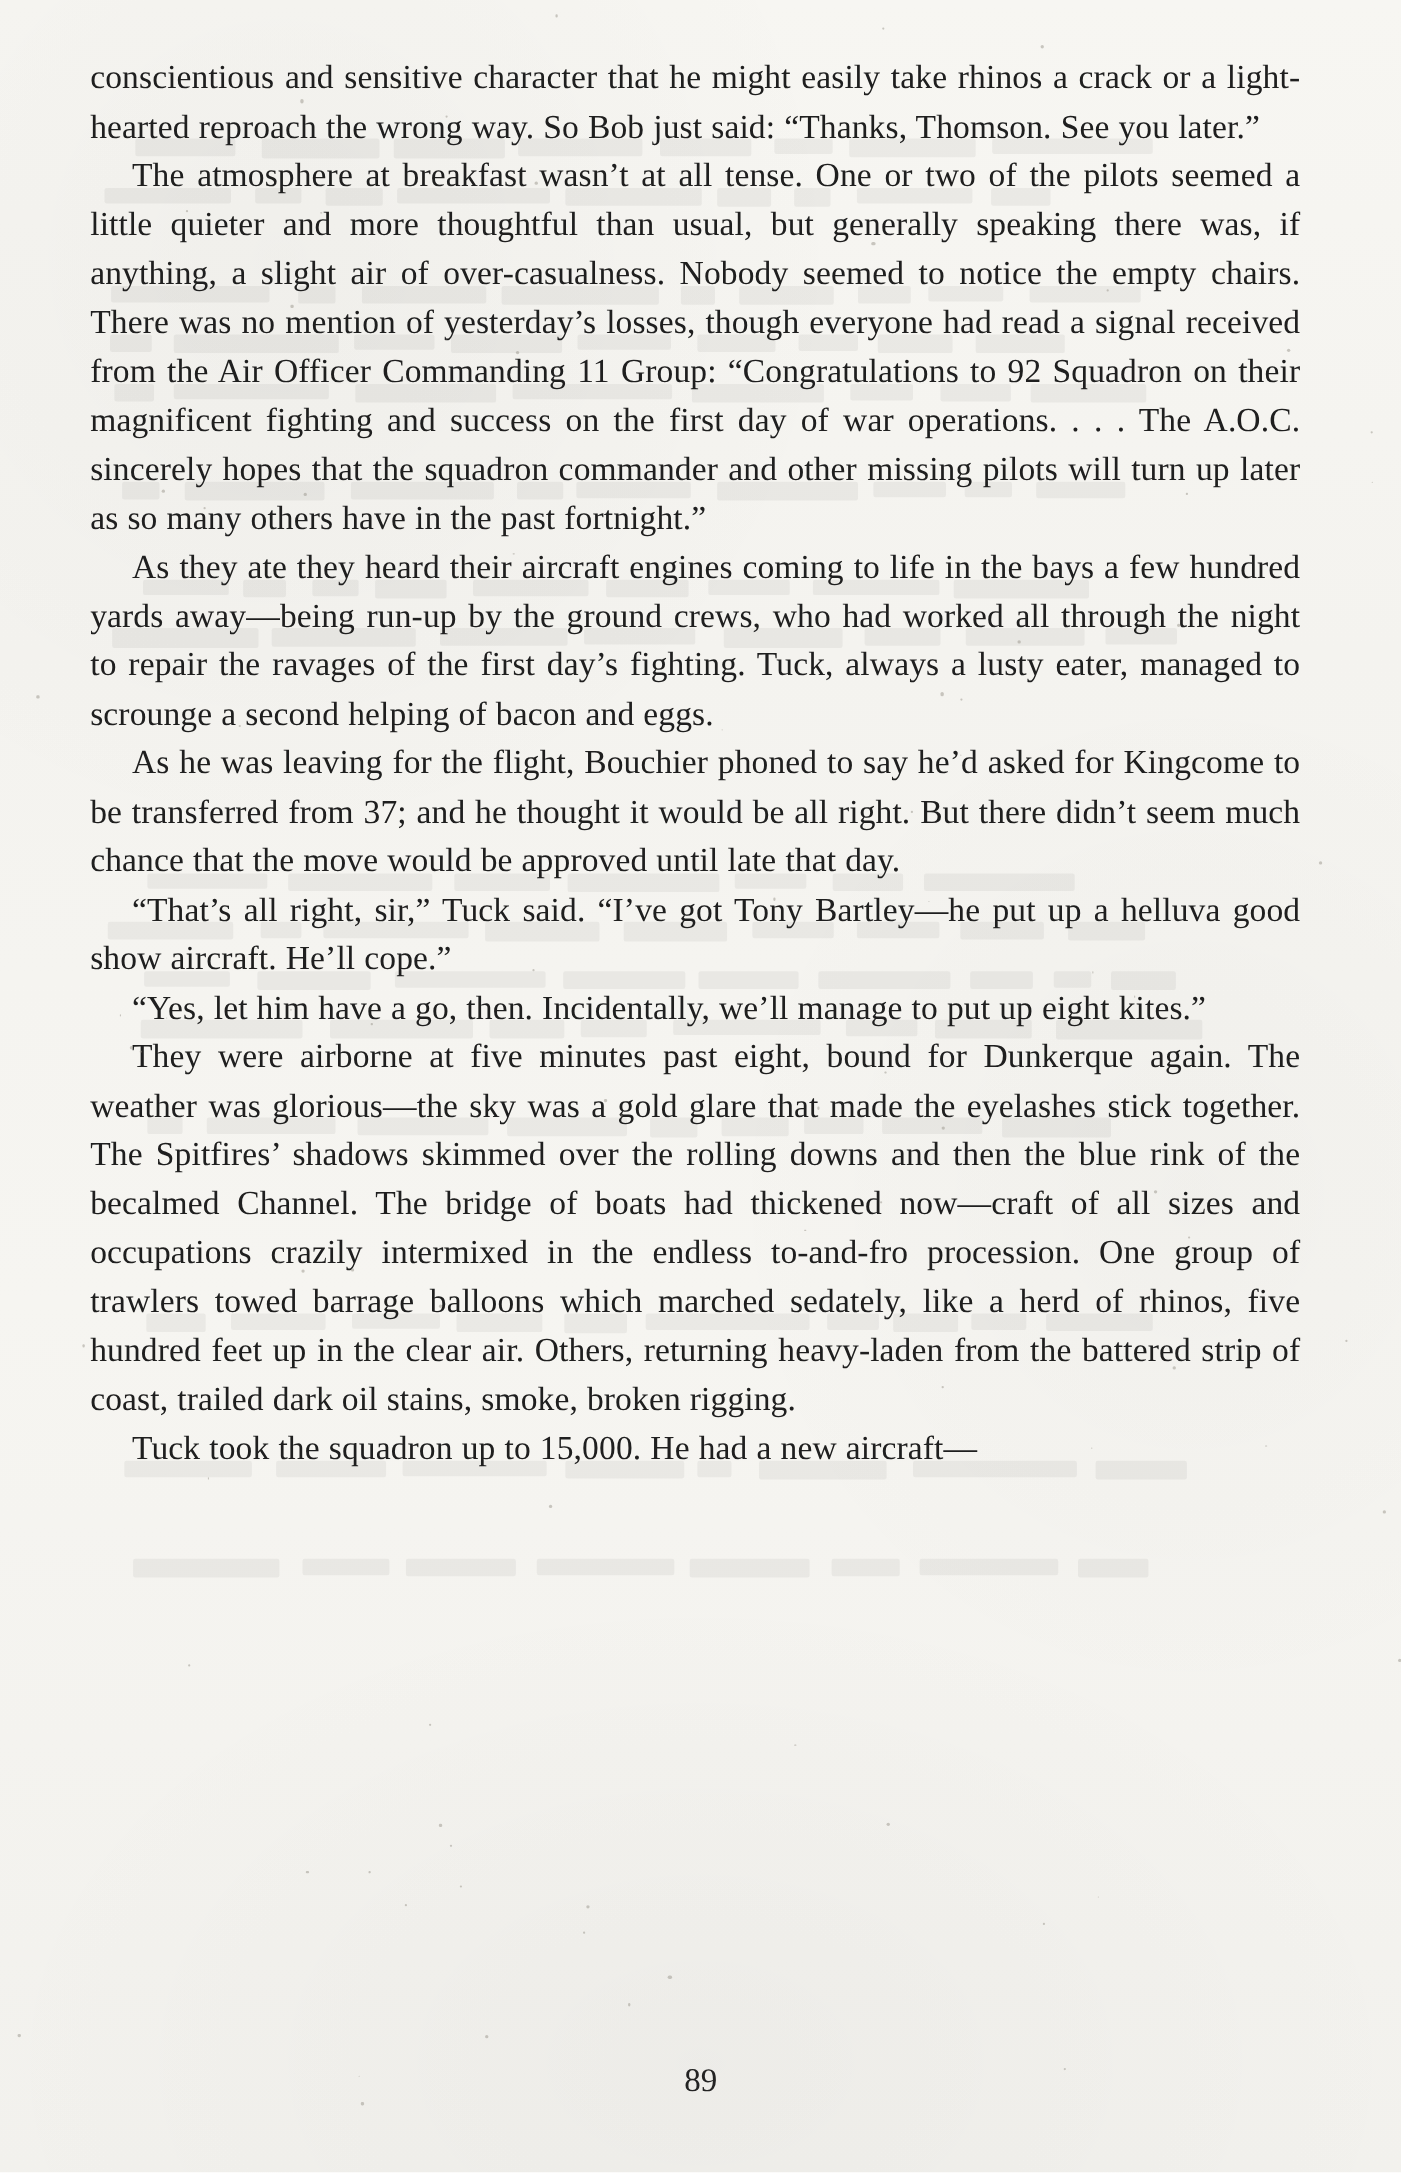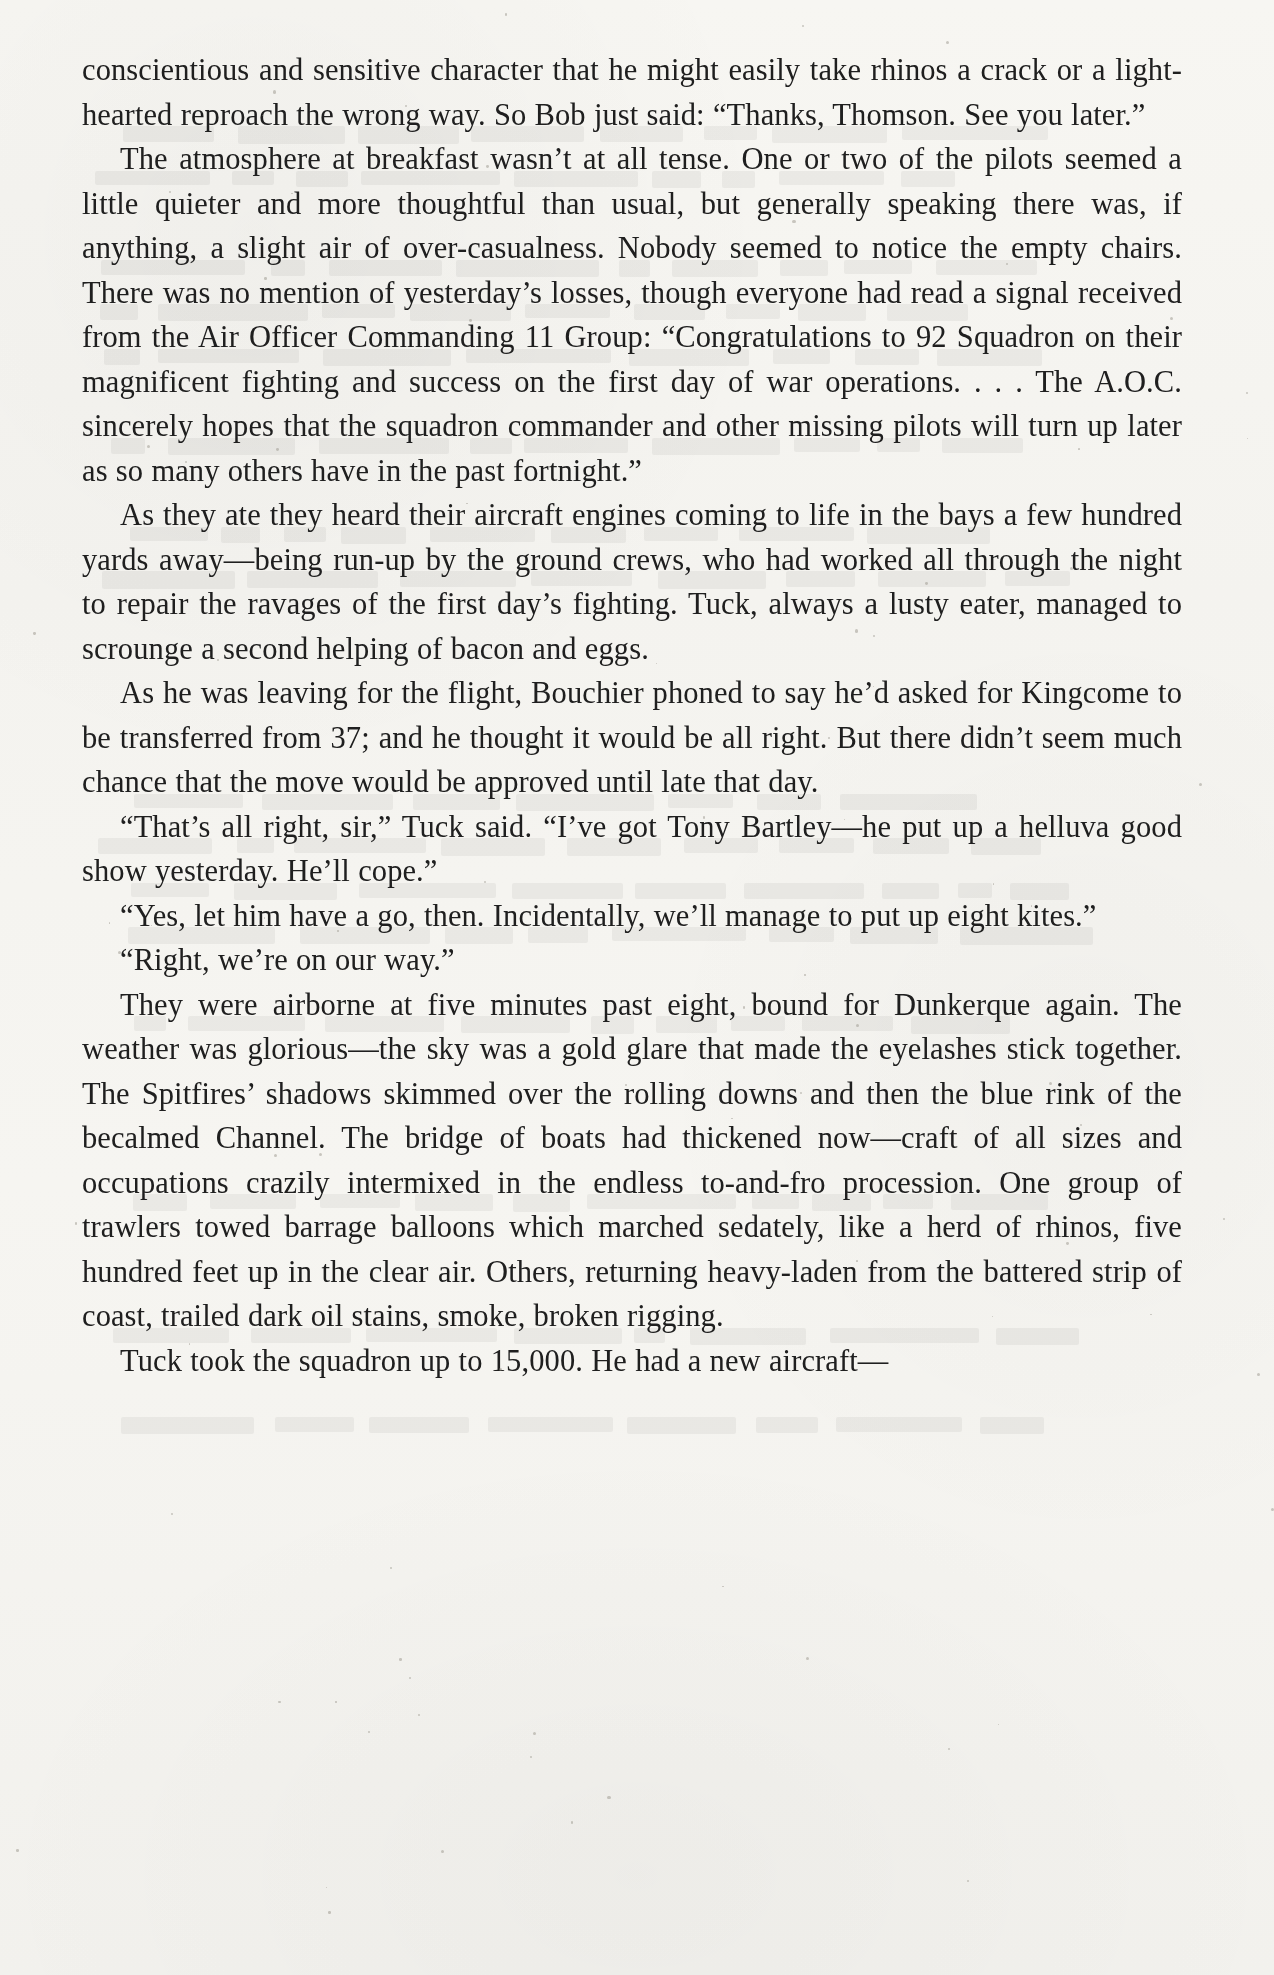--- a/index.html
+++ b/index.html
@@ -233,27 +233,27 @@
       <div class="gl" style="left: 756.059px; top: 1416.5px; width: 62.1603px; height: 16.6397px;"></div>
       <div class="gl" style="left: 835.844px; top: 1416.5px; width: 126.177px; height: 15.2906px;"></div>
       <div class="gl" style="left: 980.064px; top: 1416.5px; width: 64.4219px; height: 17.1654px;"></div>
     </div>
 
   <div id="text-column">
     <p class="para">conscientious and sensitive character that he might easily take rhinos a crack or a light-hearted reproach the wrong way. So Bob just said: “Thanks, Thomson. See you later.”</p>
     <p class="para indent">The atmosphere at breakfast wasn’t at all tense. One or two of the pilots seemed a little quieter and more thoughtful than usual, but generally speaking there was, if anything, a slight air of over-casualness. Nobody seemed to notice the empty chairs. There was no mention of yesterday’s losses, though everyone had read a signal received from the Air Officer Commanding 11 Group: “Congratulations to 92 Squadron on their magnificent fighting and success on the first day of war operations. . . . The A.O.C. sincerely hopes that the squadron commander and other missing pilots will turn up later as so many others have in the past fortnight.”</p>
     <p class="para indent">As they ate they heard their aircraft engines coming to life in the bays a few hundred yards away—being run-up by the ground crews, who had worked all through the night to repair the ravages of the first day’s fighting. Tuck, always a lusty eater, managed to scrounge a second helping of bacon and eggs.</p>
     <p class="para indent">As he was leaving for the flight, Bouchier phoned to say he’d asked for Kingcome to be transferred from 37; and he thought it would be all right. But there didn’t seem much chance that the move would be approved until late that day.</p>
-    <p class="para indent">“That’s all right, sir,” Tuck said. “I’ve got Tony Bartley—he put up a helluva good show yesterday. He’ll cope.”</p>
+    <p class="para indent">“That’s all right, sir,” Tuck said. “I’ve got Tony Bartley—he put up a helluva good show aircraft. He’ll cope.”</p>
     <p class="para indent">“Yes, let him have a go, then. Incidentally, we’ll manage to put up eight kites.”</p>
-    <p class="para indent">“Right, we’re on our way.”</p>
     <p class="para indent">They were airborne at five minutes past eight, bound for Dunkerque again. The weather was glorious—the sky was a gold glare that made the eyelashes stick together. The Spitfires’ shadows skimmed over the rolling downs and then the blue rink of the becalmed Channel. The bridge of boats had thickened now—craft of all sizes and occupations crazily intermixed in the endless to-and-fro procession. One group of trawlers towed barrage balloons which marched sedately, like a herd of rhinos, five hundred feet up in the clear air. Others, returning heavy-laden from the battered strip of coast, trailed dark oil stains, smoke, broken rigging.</p>
     <p class="para indent">Tuck took the squadron up to 15,000. He had a new aircraft—</p>
   </div>
 
+  <div id="folio">89</div>
 
 <div class="speck" style="width: 2.95678px; height: 2.95678px; left: 498.816px; top: 1368.34px;"></div>
     <div class="speck" style="width: 1.32371px; height: 1.32371px; left: 109.087px; top: 922.334px;"></div>
     <div class="speck" style="width: 3.23613px; height: 3.23613px; left: 854.644px; top: 629.291px;"></div>
     <div class="speck" style="width: 3.27795px; height: 3.27795px; left: 272.73px; top: 90.4559px;"></div>
     <div class="speck" style="width: 3.13998px; height: 3.13998px; left: 856.034px; top: 1023.67px;"></div>
     <div class="speck" style="width: 2.67386px; height: 2.67386px; left: 399.126px; top: 1658.15px;"></div>
     <div class="speck" style="width: 1.57688px; height: 1.57688px; left: 466.439px; top: 502.647px;"></div>
     <div class="speck" style="width: 2.08891px; height: 2.08891px; left: 1079.81px; top: 1124.01px;"></div>
     <div class="speck" style="width: 2.28881px; height: 2.28881px; left: 563.649px; top: 1013.03px;"></div>

